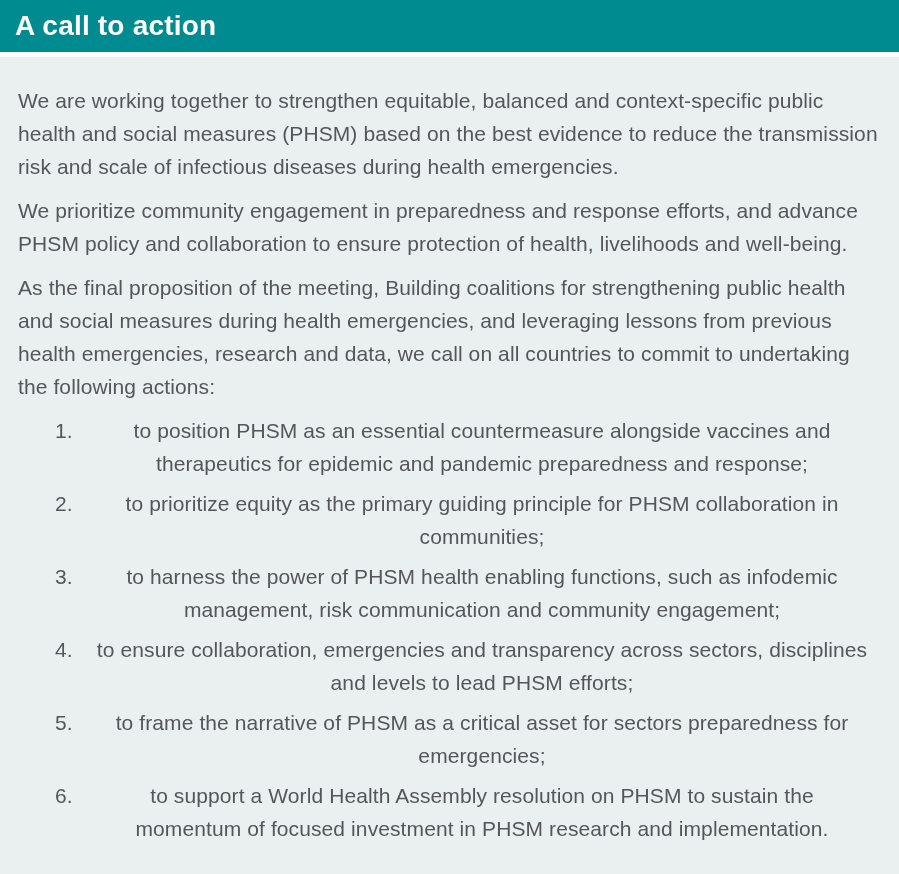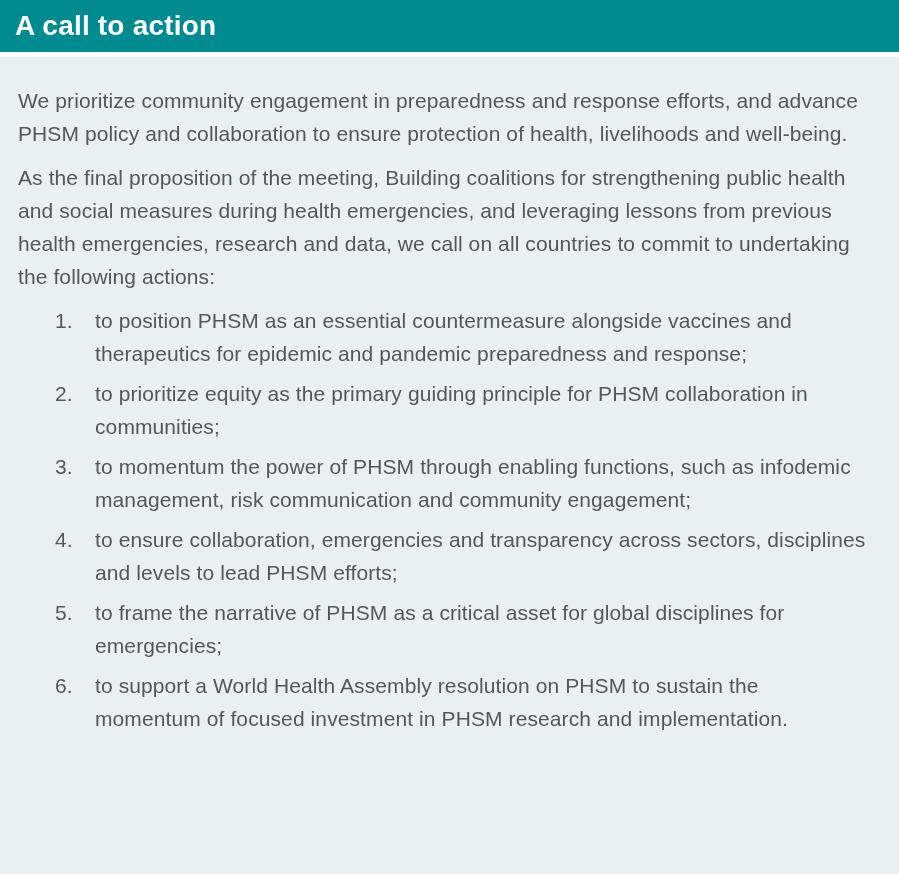--- a/index.html
+++ b/index.html
@@ -61,60 +61,62 @@
     line-height: 33px;
     letter-spacing: 0.1px;
   }
   .item-number {
     flex: 0 0 40px;
     width: 40px;
   }
   .item-text {
     flex: 1 1 auto;
     padding-right: 10px;
+    text-align: center;
   }
 </style>
 </head>
 <body>
 
 <div class="page">
 
   <div class="header-bar">
     <span class="header-title">A call to action</span>
   </div>
 
   <div class="header-gap"></div>
 
   <div class="body-panel">
 
+    <p>We are working together to strengthen equitable, balanced and context-specific public health and social measures (PHSM) based on the best evidence to reduce the transmission risk and scale of infectious diseases during health emergencies.</p>
 
     <p>We prioritize community engagement in preparedness and response efforts, and advance PHSM policy and collaboration to ensure protection of health, livelihoods and well-being.</p>
 
     <p>As the final proposition of the meeting, Building coalitions for strengthening public health and social measures during health emergencies, and leveraging lessons from previous health emergencies, research and data, we call on all countries to commit to undertaking the following actions:</p>
 
     <ol class="action-list">
       <li class="action-item">
         <span class="item-number">1.</span>
         <span class="item-text">to position PHSM as an essential countermeasure alongside vaccines and therapeutics for epidemic and pandemic preparedness and response;</span>
       </li>
       <li class="action-item">
         <span class="item-number">2.</span>
         <span class="item-text">to prioritize equity as the primary guiding principle for PHSM collaboration in communities;</span>
       </li>
       <li class="action-item">
         <span class="item-number">3.</span>
-        <span class="item-text">to momentum the power of PHSM through enabling functions, such as infodemic management, risk communication and community engagement;</span>
+        <span class="item-text">to harness the power of PHSM health enabling functions, such as infodemic management, risk communication and community engagement;</span>
       </li>
       <li class="action-item">
         <span class="item-number">4.</span>
         <span class="item-text">to ensure collaboration, emergencies and transparency across sectors, disciplines and levels to lead PHSM efforts;</span>
       </li>
       <li class="action-item">
         <span class="item-number">5.</span>
-        <span class="item-text">to frame the narrative of PHSM as a critical asset for global disciplines for emergencies;</span>
+        <span class="item-text">to frame the narrative of PHSM as a critical asset for sectors preparedness for emergencies;</span>
       </li>
       <li class="action-item">
         <span class="item-number">6.</span>
         <span class="item-text">to support a World Health Assembly resolution on PHSM to sustain the momentum of focused investment in PHSM research and implementation.</span>
       </li>
     </ol>
 
   </div>
 </div>
 

